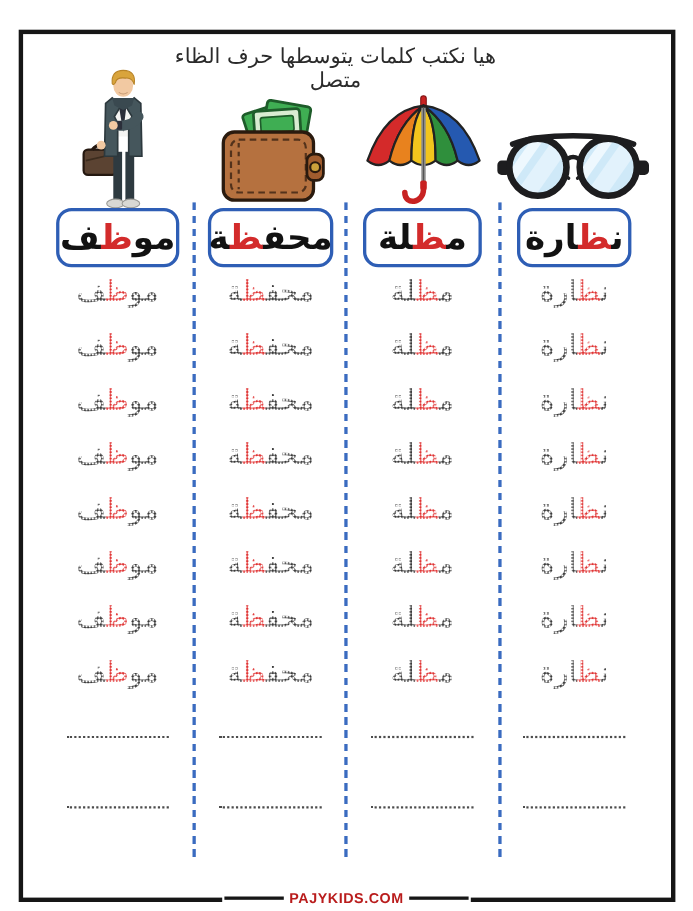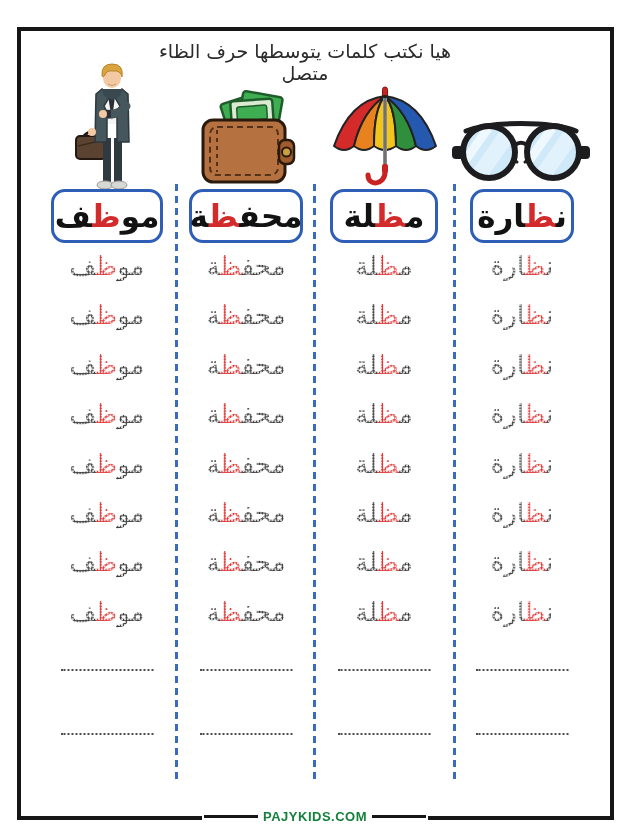--- a/index.html
+++ b/index.html
@@ -48,21 +48,21 @@
     background:repeating-linear-gradient(to bottom, #3a6bc0 0 7px, transparent 7px 12px);
   }
   .footer {
     position:absolute; top:809px; left:315px; transform:translateX(-50%);
     display:flex; align-items:center; gap:5px; background:#fff; padding:0 2px;
     z-index:5;
   }
   .footer-bar { width:54px; height:3px; background:#161616; }
   .footer-text {
     font-family:"Liberation Sans","DejaVu Sans",sans-serif;
-    font-size:13px; font-weight:bold; color:#15803d; letter-spacing:0.5px;
+    font-size:13px; font-weight:bold; color:#b91c1c; letter-spacing:0.5px;
   }
 </style>
 </head>
 <body>
 
 <div class="page">
 
   <div class="frame"></div>
 
   <div class="title">هيا نكتب كلمات يتوسطها حرف الظاء متصل</div>

